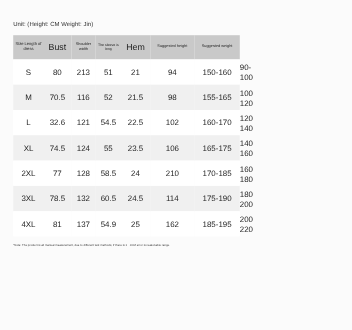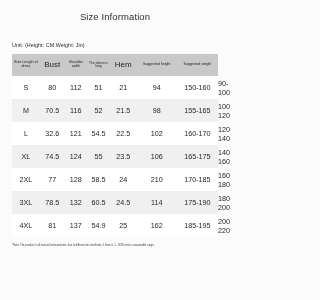--- a/index.html
+++ b/index.html
@@ -91,41 +91,40 @@
     color: #3b3b3b;
     line-height: 1.2;
     letter-spacing: 0.02px;
   }
 </style>
 </head>
 <body>
 
 <div class="page">
 
-  <div class="title-main">Size Information</div>
   <div class="unit-line">Unit: (Height: CM Weight: Jin)</div>
 
   <div class="table-wrap">
     <table class="size-table">
       <thead>
         <tr>
           <th class="h-size">Size Length of dress</th>
           <th class="h-bust">Bust</th>
           <th class="h-shoulder">Shoulder width</th>
           <th class="h-sleeve">The sleeve is long</th>
           <th class="h-hem">Hem</th>
           <th class="h-height">Suggested height</th>
           <th class="h-weight">Suggested weight</th>
         </tr>
       </thead>
       <tbody>
         <tr class="odd">
           <td class="size-cell">S</td>
           <td>80</td>
-          <td>112</td>
+          <td>213</td>
           <td>51</td>
           <td>21</td>
           <td>94</td>
           <td>150-160</td>
           <td>90-100</td>
         </tr>
         <tr class="even">
           <td class="size-cell">M</td>
           <td>70.5</td>
           <td>116</td>

